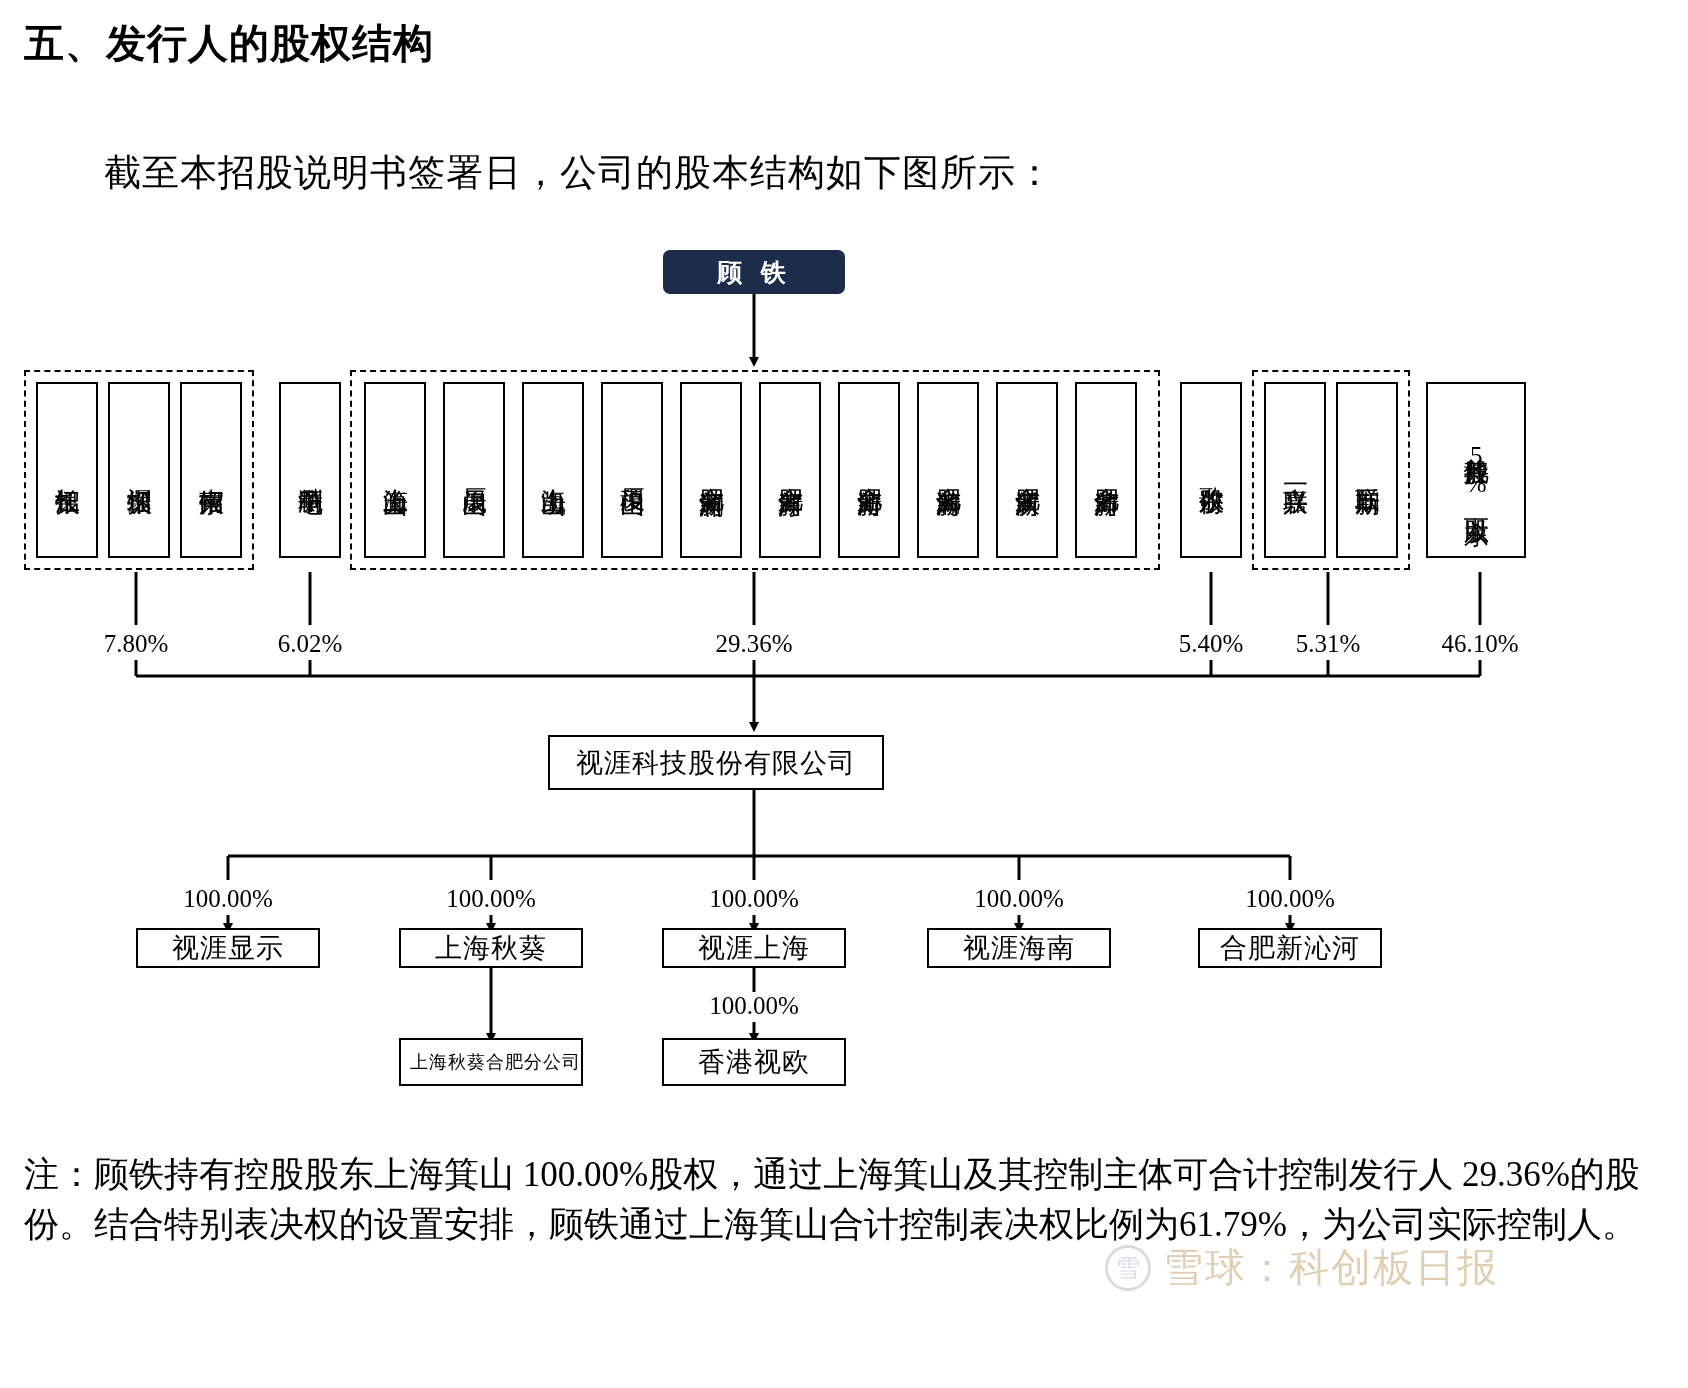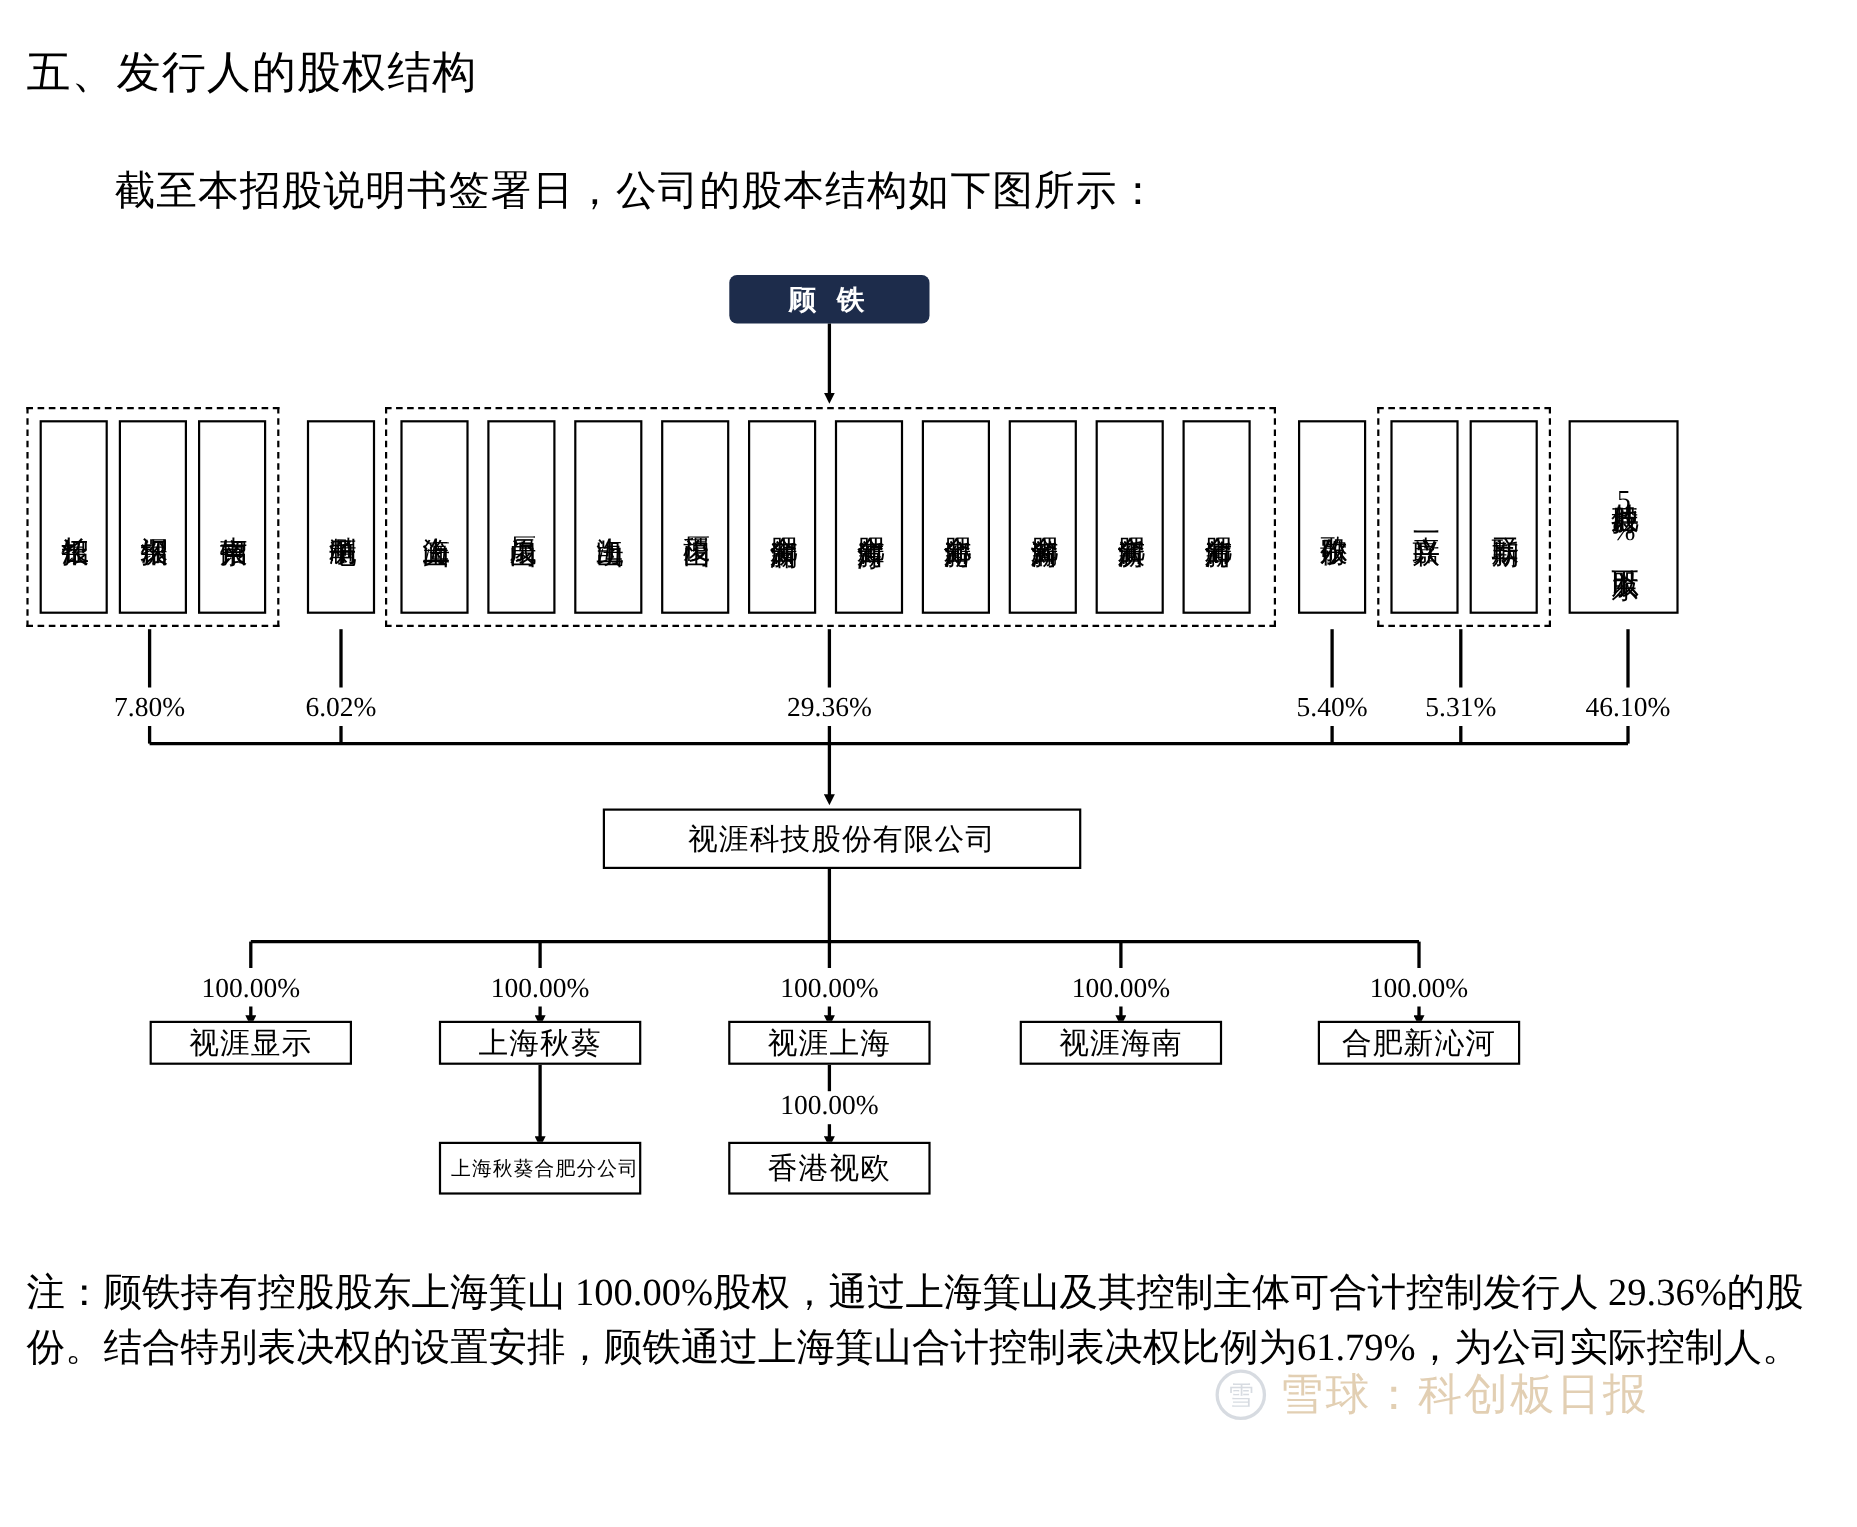--- a/index.html
+++ b/index.html
@@ -7,23 +7,23 @@
     width: 1688px; height: 1388px;
     background: #ffffff;
     font-family: "Liberation Serif", "DejaVu Serif", serif;
     color: #000;
     overflow: hidden;
   }
   #page { position: relative; width: 1688px; height: 1388px; }
 
   
   .title {
-    position: absolute; left: 24px; top: 38px;
+    position: absolute; left: 24px; top: 16px;
     font-family: "DejaVu Sans", sans-serif;
-    font-weight: normal; font-size: 40px; letter-spacing: 1px;
+    font-weight: bold; font-size: 40px; letter-spacing: 1px;
   }
   .intro {
     position: absolute; left: 104px; top: 148px;
     font-size: 37px; letter-spacing: 1px;
     white-space: nowrap;
   }
 
   
   #diagram { position: absolute; left: 0; top: 0; width: 1688px; height: 1388px; }
   #wires { position: absolute; left: 0; top: 0; width: 1688px; height: 1388px; pointer-events: none; }
@@ -231,21 +231,21 @@
       </div>
     </div>
 
     <div class="pct" style="left:136px; top:630px;">7.80%</div>
     <div class="pct" style="left:310px; top:630px;">6.02%</div>
     <div class="pct" style="left:754px; top:630px;">29.36%</div>
     <div class="pct" style="left:1211px; top:630px;">5.40%</div>
     <div class="pct" style="left:1328px; top:630px;">5.31%</div>
     <div class="pct" style="left:1480px; top:630px;">46.10%</div>
 
-    <div class="node" style="left:548px; top:735px; width:435px; height:55px;">
+    <div class="node" style="left:548px; top:735px; width:336px; height:55px;">
       <span>视涯科技股份有限公司</span>
     </div>
 
     <div class="pct" style="left:228px; top:885px;">100.00%</div>
     <div class="pct" style="left:491px; top:885px;">100.00%</div>
     <div class="pct" style="left:754px; top:885px;">100.00%</div>
     <div class="pct" style="left:1019px; top:885px;">100.00%</div>
     <div class="pct" style="left:1290px; top:885px;">100.00%</div>
 
     <div class="node" style="left:136px; top:928px; width:184px; height:40px;">

